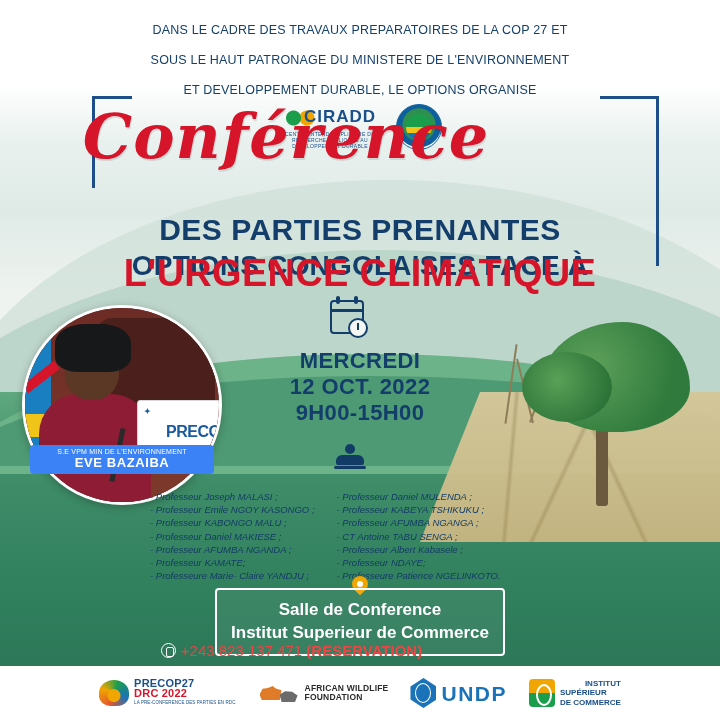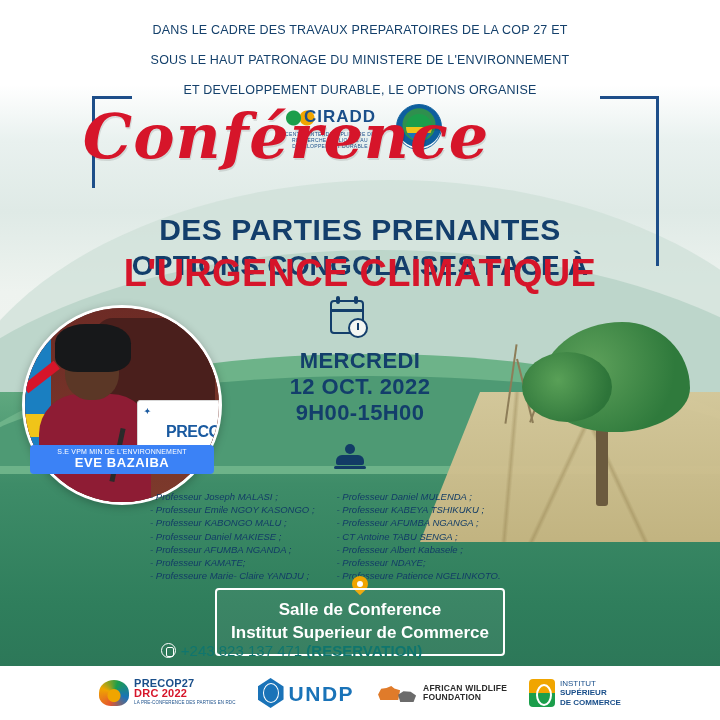--- a/index.html
+++ b/index.html
@@ -218,21 +218,21 @@
     content:""; position:absolute; left:5px; top:5px; width:6px; height:6px; border-radius:50%; background:#ffffff;
   }
   .venue{
     position:absolute; left:215px; top:588px; width:290px; padding:8px 4px 10px;
     border:2px solid #ffffff; border-radius:4px; text-align:center;
     color:#ffffff; font-weight:bold; font-size:17px; line-height:23px;
     background:rgba(255,255,255,.06);
   }
   .phone{
     position:absolute; left:0; top:642px; width:583px; text-align:center;
-    color:#0f766e; font-size:15px;
+    color:#ef4444; font-size:15px;
   }
   .phone .ico{ display:inline-block; width:15px; height:15px; border-radius:50%; border:1.5px solid #fff;
     position:relative; vertical-align:-2px; margin-right:5px; }
   .phone .ico::after{ content:""; position:absolute; left:4px; top:3px; width:6px; height:8px;
     border:1.5px solid #fff; border-radius:2px; }
   .phone .num{ font-weight:normal; }
   .phone .res{ font-weight:bold; }
 
   
   .sponsors{
@@ -276,21 +276,21 @@
   .sp-isc .mark{
     width:26px; height:28px; border-radius:4px;
     background: linear-gradient(#f0a500 0 50%, #1b9e4b 50% 100%);
     position:relative;
   }
   .sp-isc .mark::after{
     content:""; position:absolute; left:7px; top:5px; width:12px; height:18px; border-radius:50%;
     border:2px solid #ffffff;
   }
   .sp-isc .txt{ line-height:9.5px; }
-  .sp-isc .t1{ font-size:8px; font-weight:normal; color:#1a4f8a;}
+  .sp-isc .t1{ font-size:8px; font-weight:bold; color:#1a4f8a;text-align:right;}
   .sp-isc .t2{ font-size:8px; font-weight:bold; color:#1a4f8a;}
   .sp-isc .t3{ font-size:8px; font-weight:bold; color:#1a4f8a;}
 </style>
 </head>
 <body>
 
 <div class="poster">
 
   <div class="bg-sky"></div>
   <div class="hill-a"></div>
@@ -402,30 +402,30 @@
 
   <div class="sponsors">
     <div class="sp sp-precop">
       <div class="mark"></div>
       <div class="txt">
         <div class="t1">PRECOP27</div>
         <div class="t2">DRC 2022</div>
         <div class="t3">LA PRE-CONFERENCE DES PARTIES EN RDC</div>
       </div>
     </div>
-    <div class="sp sp-undp">
-      <div class="globe"></div>
-      <div class="t1">UNDP</div>
-    </div>
     <div class="sp sp-awf">
       <div class="mark"></div>
       <div class="txt">
         <div class="t1">AFRICAN WILDLIFE</div>
         <div class="t2">FOUNDATION</div>
       </div>
+    </div>
+    <div class="sp sp-undp">
+      <div class="globe"></div>
+      <div class="t1">UNDP</div>
     </div>
     <div class="sp sp-isc">
       <div class="mark"></div>
       <div class="txt">
         <div class="t1">INSTITUT</div>
         <div class="t2">SUPÉRIEUR</div>
         <div class="t3">DE COMMERCE</div>
       </div>
     </div>
   </div>

